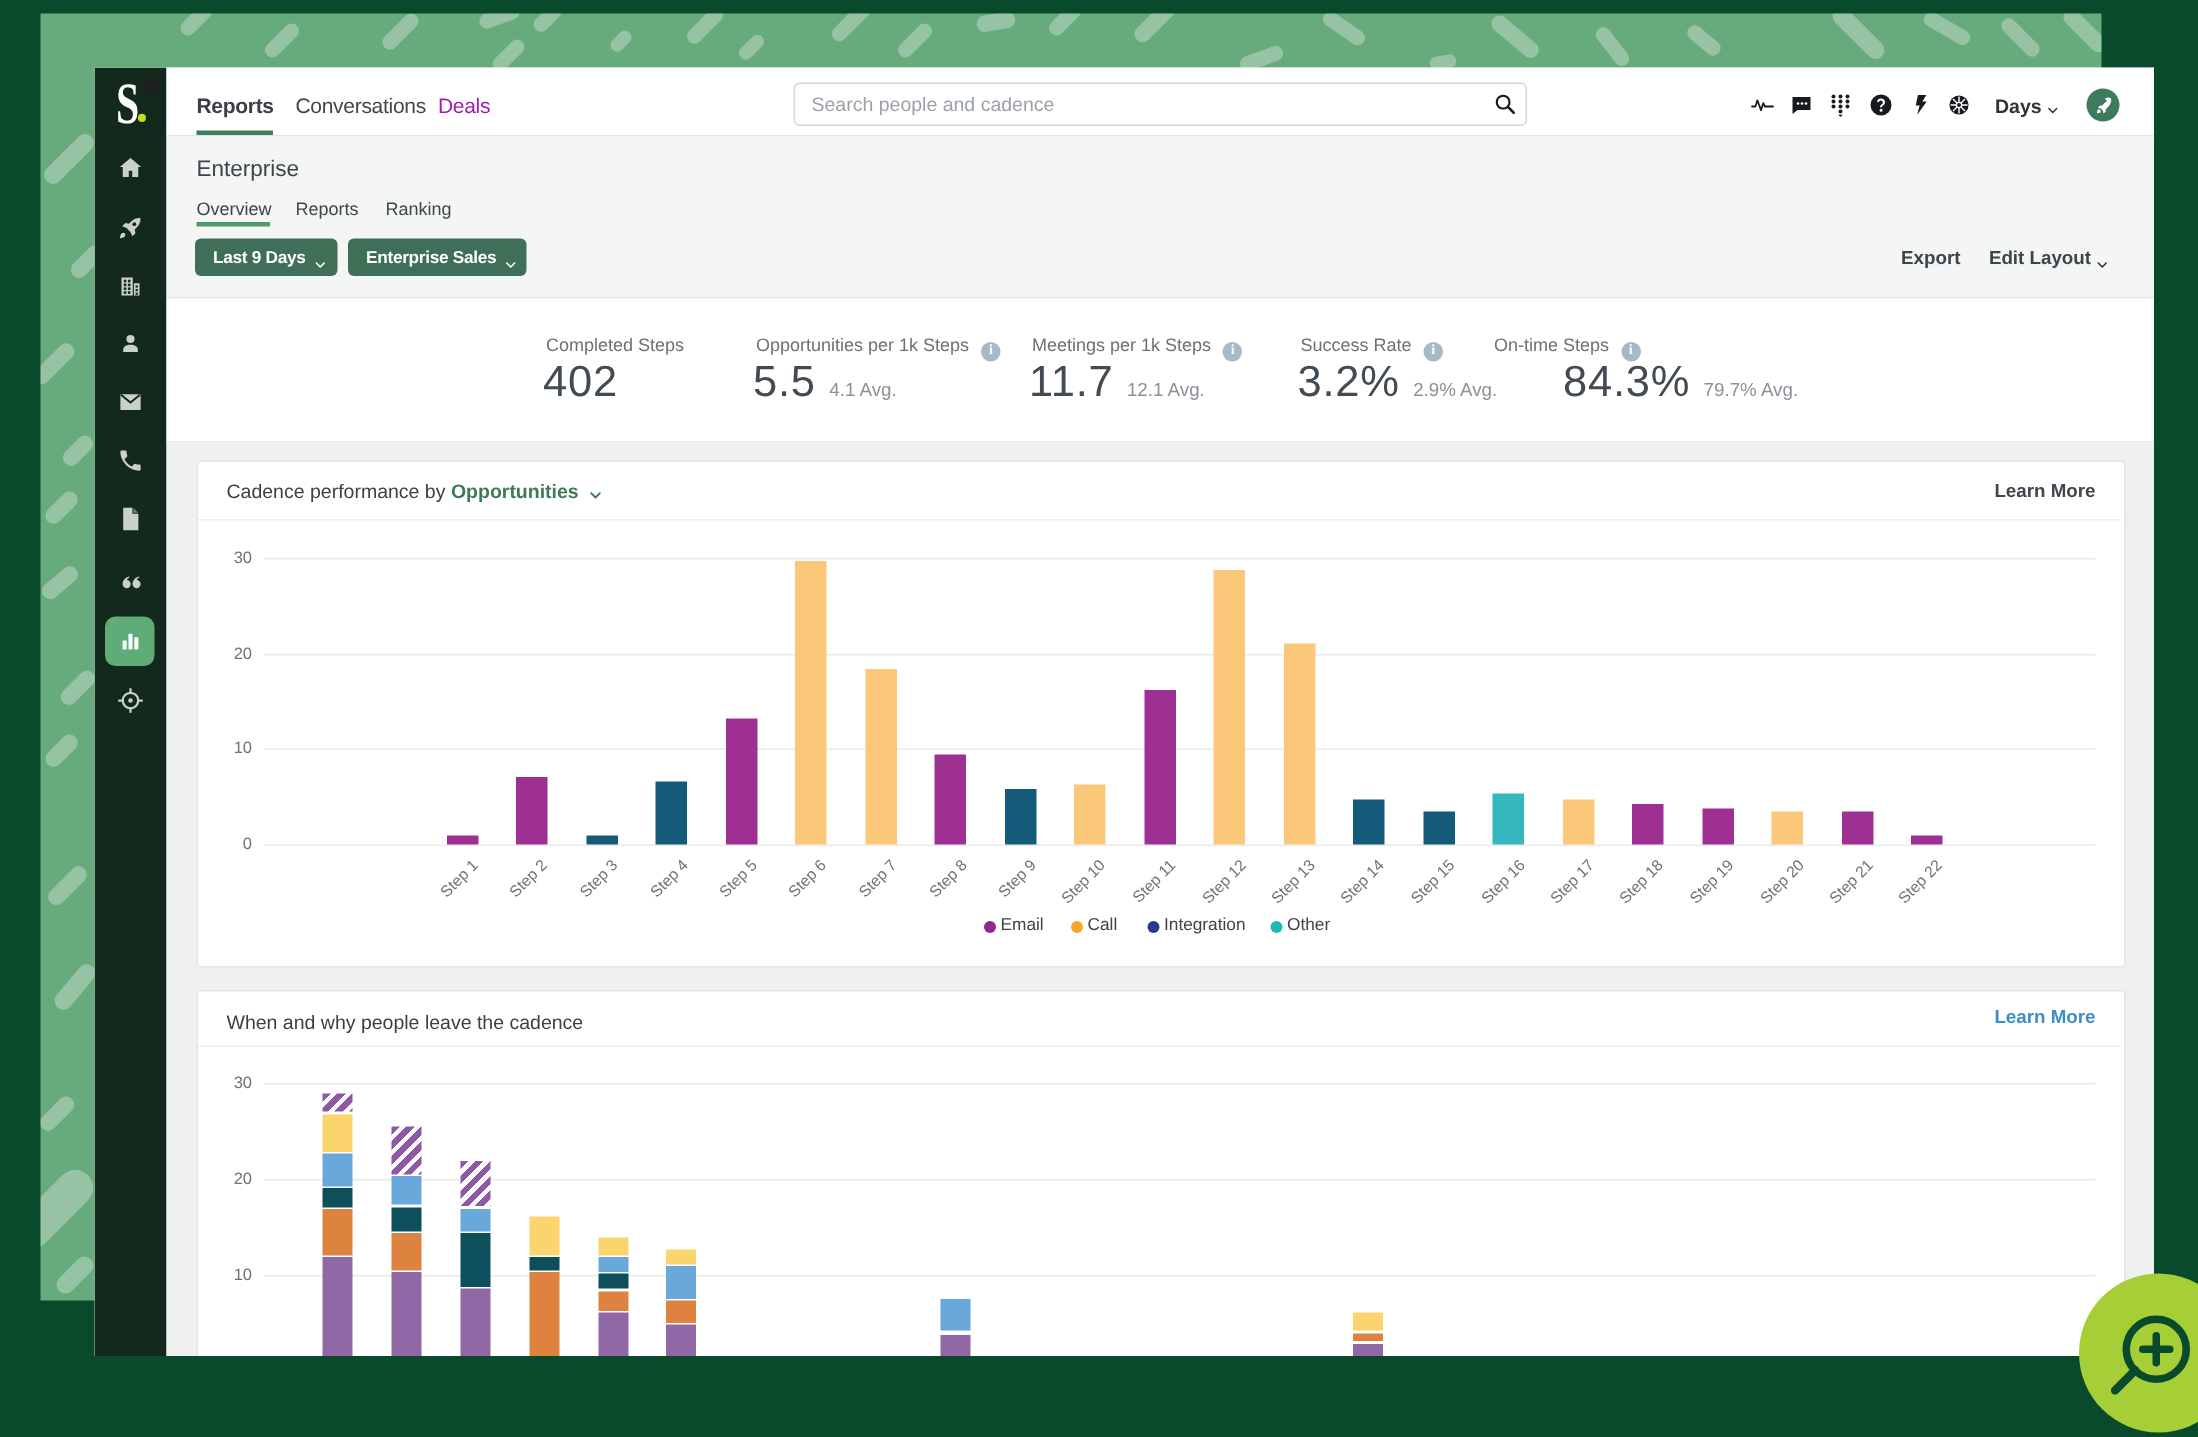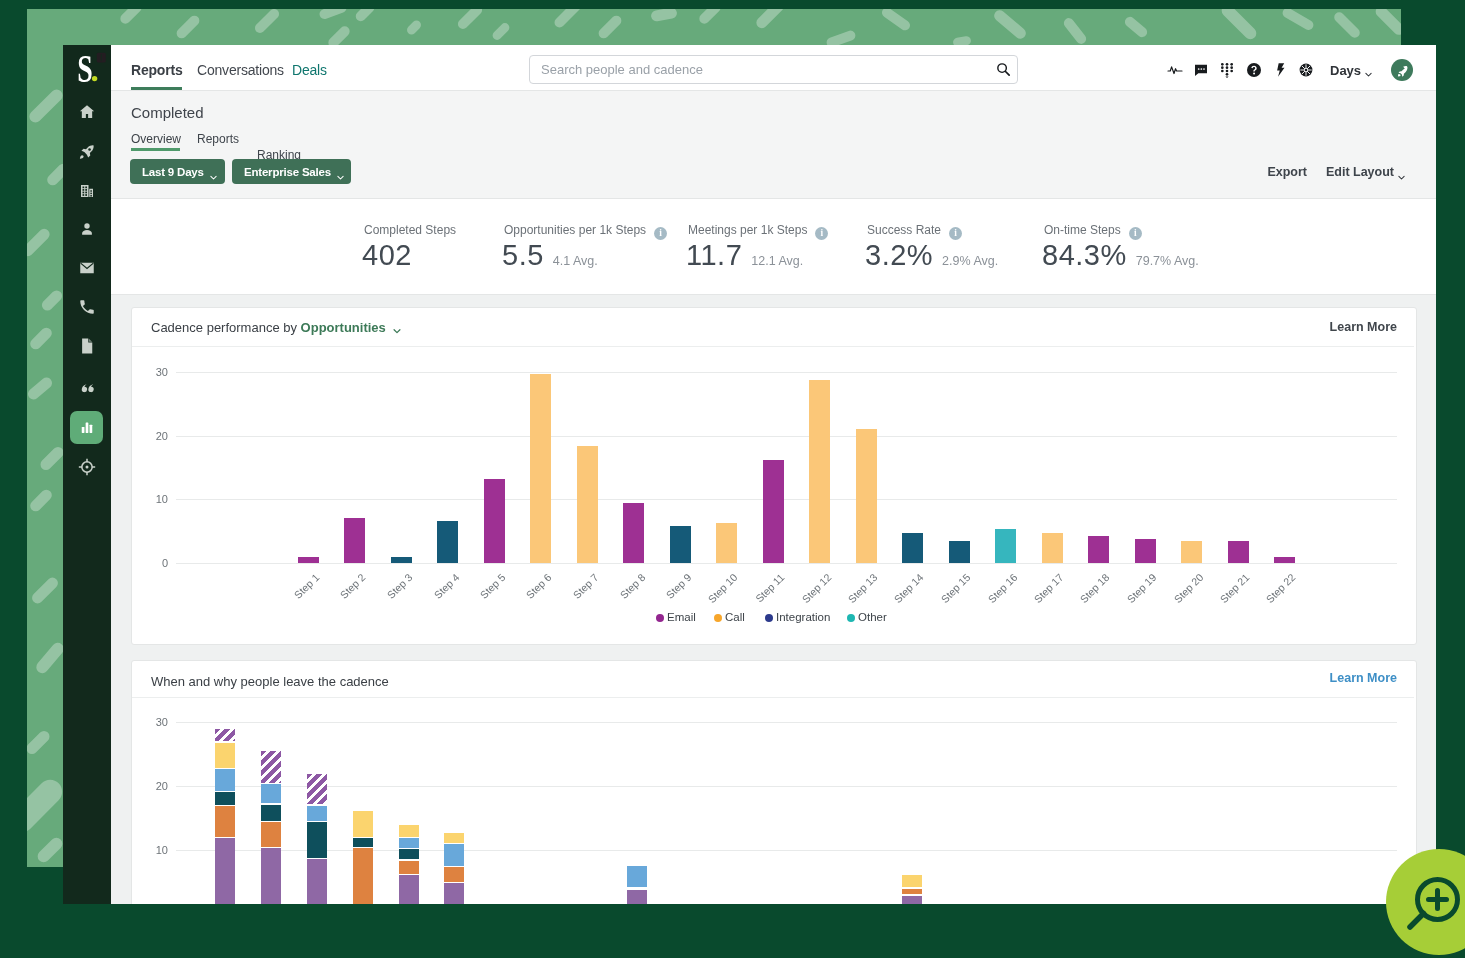--- a/index.html
+++ b/index.html
@@ -105,21 +105,21 @@
         </svg></div>
       <div style="position:absolute;left:76.5px;top:457px;width:20px;height:20px"><svg width="20" height="20" viewBox="0 0 24 24" fill="#c9d1ca">
           <circle cx="12" cy="12" r="6.2" fill="none" stroke="#c9d1ca" stroke-width="1.8"></circle>
           <circle cx="12" cy="12" r="1.8"></circle>
           <path d="M12 2.2v4M12 17.8v4M2.2 12h4M17.8 12h4" stroke="#c9d1ca" stroke-width="1.8"></path>
         </svg></div>
 
     <div class="abs" style="left:111px;top:45px;width:1325px;height:45px;background:#fff;border-bottom:1px solid #e4e6e6"></div>
     <div class="abs" style="left:131px;top:62px;font-size:14px;font-weight:bold;letter-spacing:-0.2px;color:#3a3f45">Reports</div>
     <div class="abs" style="left:197px;top:62px;font-size:14px;letter-spacing:-0.2px;color:#42474e">Conversations</div>
-    <div class="abs" style="left:292px;top:62px;font-size:14px;letter-spacing:-0.2px;color:#0f766e">Deals</div>
+    <div class="abs" style="left:292px;top:62px;font-size:14px;letter-spacing:-0.2px;color:#a21caf">Deals</div>
     <div class="abs" style="left:131px;top:87px;width:51px;height:3px;background:#3e7d5b"></div>
 
     <div class="abs" style="left:529px;top:55px;width:489px;height:29px;border:1px solid #d3d6da;border-radius:4px;background:#fff;box-sizing:border-box"></div>
     <div class="abs" style="left:541px;top:62px;font-size:13px;color:#9aa1a8">Search people and cadence</div>
     <div class="abs" style="left:995px;top:61px;width:17px;height:17px"><svg width="17" height="17" viewBox="0 0 24 24" fill="none">
           <circle cx="10" cy="10" r="6" fill="none" stroke="#16191d" stroke-width="2"></circle>
           <path d="M14.5 14.5 20 20" stroke="#16191d" stroke-width="2.4" stroke-linecap="round"></path>
         </svg></div>
 
     <div style="position:absolute;left:1167px;top:62px;width:16px;height:16px"><svg width="16" height="16" viewBox="0 0 24 24" fill="#181b1e">
@@ -159,24 +159,24 @@
     <div class="abs" style="left:1330px;top:63px;font-size:13px;font-weight:bold;color:#2f3338">Days</div>
     <div class="abs" style="left:1364px;top:64.5px;width:9px;height:9px"><svg width="9" height="9" viewBox="0 0 24 24" fill="none">
           <path d="M5 9 12 16 19 9" fill="none" stroke="#2f3338" stroke-width="2.8" stroke-linecap="round" stroke-linejoin="round"></path>
         </svg></div>
     <div class="abs" style="left:1391px;top:59px;width:22px;height:22px;border-radius:50%;background:#3e7a5c"></div>
     <div class="abs" style="left:1395.5px;top:63.5px;width:13px;height:13px"><svg width="13" height="13" viewBox="0 0 24 24" fill="#fff">
           <path d="M13.2 3.4c3-1.6 6.1-1.9 7.3-.7 1.2 1.2.9 4.3-.7 7.3-1.2 2.2-3 4.4-5.2 6l-.4 3.3-2.5 2.2-.9-3.8-2.3-2.3-3.8-.9 2.2-2.5 3.3-.4c1.6-2.2 3.8-4 6-5.2zM4.5 16.5c1-.3 2.2 0 2.9.8.8.8 1.1 1.9.8 2.9-1 .4-4.7 1-4.7 1s.6-3.7 1-4.7z"></path>
         </svg></div>
 
     <div class="abs" style="left:111px;top:91px;width:1325px;height:108px;background:#f4f5f5;border-bottom:1px solid #e4e6e6;box-sizing:border-box"></div>
-    <div class="abs" style="left:131px;top:104px;font-size:15px;color:#3f444b">Completed</div>
+    <div class="abs" style="left:131px;top:104px;font-size:15px;color:#3f444b">Enterprise</div>
     <div class="abs" style="left:131px;top:132px;font-size:12px;color:#3c4248">Overview</div>
     <div class="abs" style="left:197px;top:132px;font-size:12px;color:#3f454c">Reports</div>
-    <div class="abs" style="left:257px;top:148px;font-size:12px;color:#3f454c">Ranking</div>
+    <div class="abs" style="left:257px;top:132px;font-size:12px;color:#3f454c">Ranking</div>
     <div class="abs" style="left:131px;top:148px;width:49px;height:3px;background:#4f9a6b"></div>
 
     <div class="abs" style="left:130px;top:159px;width:95px;height:25px;background:#3f7057;border-radius:4px"></div>
     <div class="abs" style="left:142px;top:166px;font-size:11.5px;font-weight:bold;letter-spacing:-0.2px;color:#fff">Last 9 Days</div>
     <div class="abs" style="left:209px;top:168px;width:9px;height:9px"><svg width="9" height="9" viewBox="0 0 24 24" fill="none">
           <path d="M5 9 12 16 19 9" fill="none" stroke="#fff" stroke-width="2.8" stroke-linecap="round" stroke-linejoin="round"></path>
         </svg></div>
     <div class="abs" style="left:232px;top:159px;width:119px;height:25px;background:#3f7057;border-radius:4px"></div>
     <div class="abs" style="left:244px;top:166px;font-size:11.5px;font-weight:bold;letter-spacing:-0.2px;color:#fff">Enterprise Sales</div>
     <div class="abs" style="left:336px;top:168px;width:9px;height:9px"><svg width="9" height="9" viewBox="0 0 24 24" fill="none">
@@ -191,21 +191,21 @@
 
     <div class="abs" style="left:111px;top:199px;width:1325px;height:96px;background:#fff;border-bottom:1px solid #e4e6e6;box-sizing:border-box"></div>
     <div style="position:absolute;left:364px;top:223px;font-size:12px;color:#6b7177;white-space:nowrap">Completed Steps</div>
       <div style="position:absolute;left:362px;top:238.5px;font-size:29px;letter-spacing:0.5px;color:#424a52;white-space:nowrap">402</div>
       <div style="position:absolute;left:504px;top:223px;font-size:12px;color:#6b7177;white-space:nowrap">Opportunities per 1k Steps<span style="display:inline-block;width:13px;height:13px;border-radius:50%;background:#a5bac5;color:#fff;font-size:9.5px;font-weight:bold;text-align:center;line-height:13px;font-family:'Liberation Serif',serif;vertical-align:-2px;margin-left:8px">i</span></div>
       <div style="position:absolute;left:502px;top:238.5px;font-size:29px;letter-spacing:0.5px;color:#424a52;white-space:nowrap">5.5<span style="font-size:12.5px;letter-spacing:0;color:#8b9198;margin-left:9px">4.1 Avg.</span></div>
       <div style="position:absolute;left:688px;top:223px;font-size:12px;color:#6b7177;white-space:nowrap">Meetings per 1k Steps<span style="display:inline-block;width:13px;height:13px;border-radius:50%;background:#a5bac5;color:#fff;font-size:9.5px;font-weight:bold;text-align:center;line-height:13px;font-family:'Liberation Serif',serif;vertical-align:-2px;margin-left:8px">i</span></div>
       <div style="position:absolute;left:686px;top:238.5px;font-size:29px;letter-spacing:0.5px;color:#424a52;white-space:nowrap">11.7<span style="font-size:12.5px;letter-spacing:0;color:#8b9198;margin-left:9px">12.1 Avg.</span></div>
       <div style="position:absolute;left:867px;top:223px;font-size:12px;color:#6b7177;white-space:nowrap">Success Rate<span style="display:inline-block;width:13px;height:13px;border-radius:50%;background:#a5bac5;color:#fff;font-size:9.5px;font-weight:bold;text-align:center;line-height:13px;font-family:'Liberation Serif',serif;vertical-align:-2px;margin-left:8px">i</span></div>
       <div style="position:absolute;left:865px;top:238.5px;font-size:29px;letter-spacing:0.5px;color:#424a52;white-space:nowrap">3.2%<span style="font-size:12.5px;letter-spacing:0;color:#8b9198;margin-left:9px">2.9% Avg.</span></div>
-      <div style="position:absolute;left:1044px;top:223px;font-size:12px;color:#6b7177;white-space:nowrap">On-time Steps<span style="display:inline-block;width:13px;height:13px;border-radius:50%;background:#a5bac5;color:#fff;font-size:9.5px;font-weight:bold;text-align:center;line-height:13px;font-family:'Liberation Serif',serif;vertical-align:-2px;margin-left:8px">i</span></div>
+      <div style="position:absolute;left:996px;top:223px;font-size:12px;color:#6b7177;white-space:nowrap">On-time Steps<span style="display:inline-block;width:13px;height:13px;border-radius:50%;background:#a5bac5;color:#fff;font-size:9.5px;font-weight:bold;text-align:center;line-height:13px;font-family:'Liberation Serif',serif;vertical-align:-2px;margin-left:8px">i</span></div>
       <div style="position:absolute;left:1042px;top:238.5px;font-size:29px;letter-spacing:0.5px;color:#424a52;white-space:nowrap">84.3%<span style="font-size:12.5px;letter-spacing:0;color:#8b9198;margin-left:9px">79.7% Avg.</span></div>
     <div class="abs" style="left:111px;top:295px;width:1325px;height:609px;background:#eff1f1"></div>
 
     <div class="abs" style="left:131px;top:307px;width:1284px;height:336px;background:#fff;border:1px solid #e4e6e6;border-radius:3px"></div>
     <div class="abs" style="left:151px;top:320px;font-size:13px;color:#3b4046">Cadence performance by <span style="color:#3d7a58;font-weight:bold">Opportunities</span></div>
     <div class="abs" style="left:392px;top:321.5px;width:10px;height:10px"><svg width="10" height="10" viewBox="0 0 24 24" fill="none">
           <path d="M5 9 12 16 19 9" fill="none" stroke="#3d7a58" stroke-width="3" stroke-linecap="round" stroke-linejoin="round"></path>
         </svg></div>
     <div class="abs" style="right:68px;top:320px;font-size:12.5px;font-weight:bold;color:#40464c">Learn More</div>
     <div class="abs" style="left:132px;top:346px;width:1282px;height:1px;background:#eceeee"></div>

